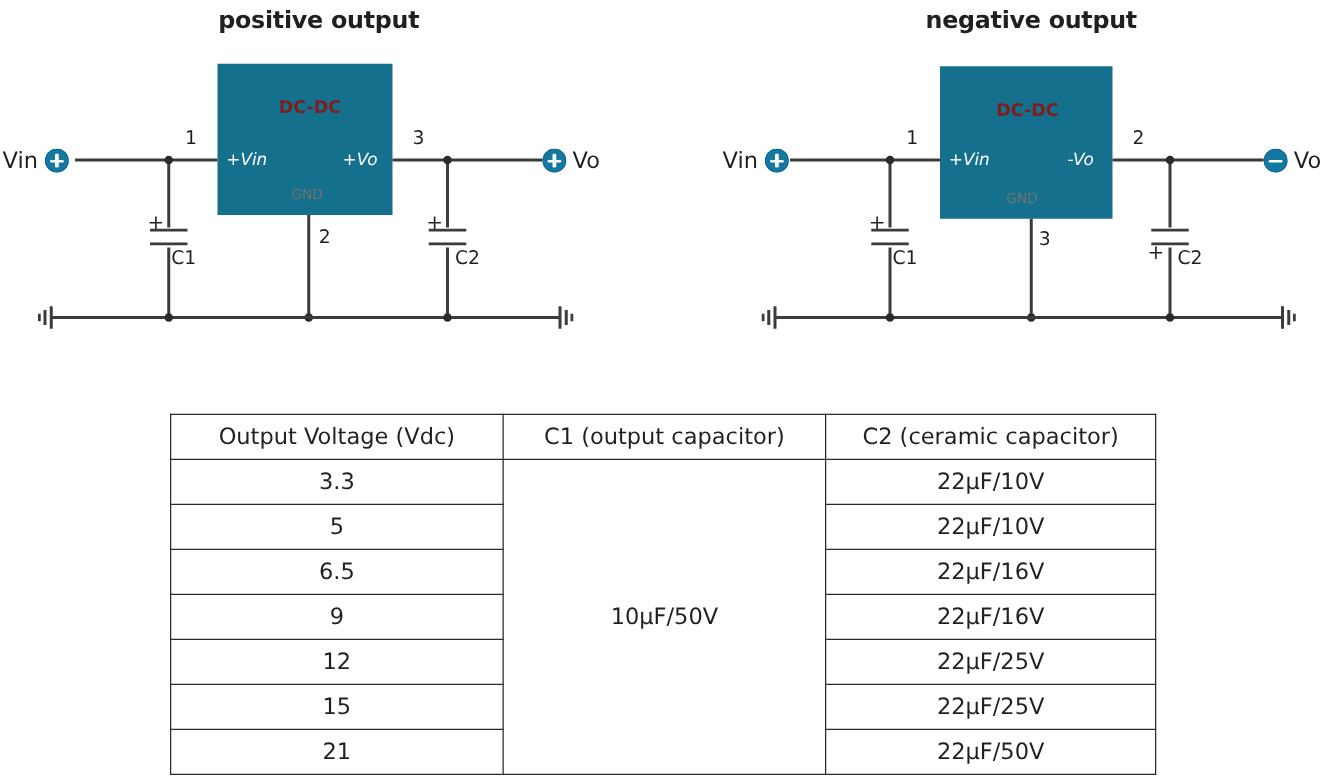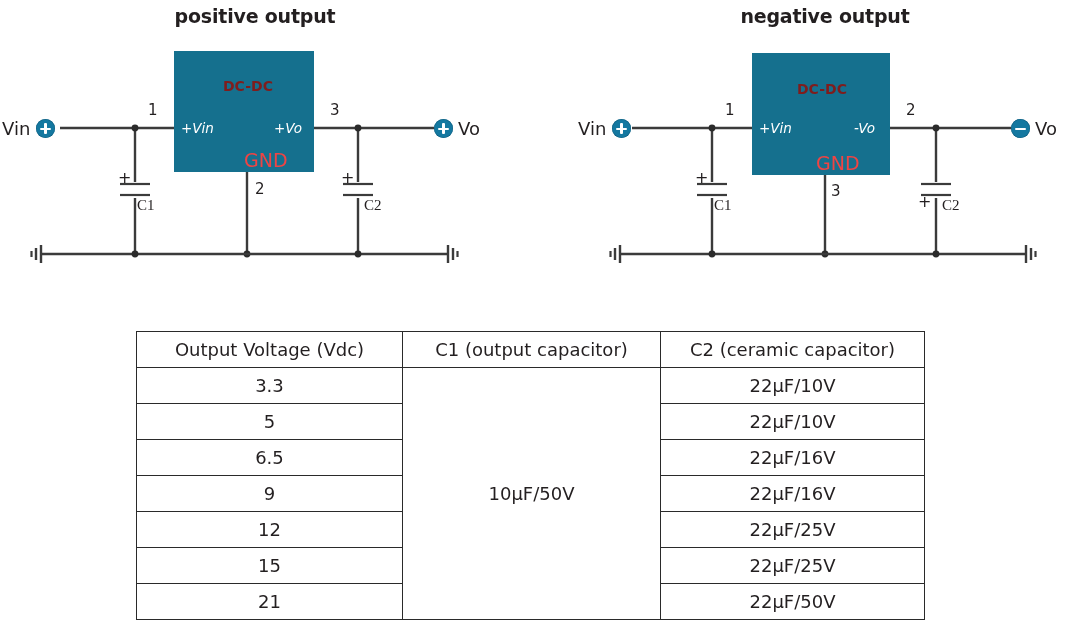--- a/index.html
+++ b/index.html
@@ -57,43 +57,41 @@
   }
   .pin-label {
     position: absolute;
     color: #ffffff;
     font-size: 13.5px;
     white-space: nowrap;
     font-style: italic;
   }
   .gnd-label {
     position: absolute;
-    color: #ef4444;
-    font-size: 19px;
-    white-space: nowrap;
-    margin-left: 11px;
+    color: #737373;
+    font-size: 11px;
+    white-space: nowrap;
   }
   .pin-num {
     position: absolute;
     color: #231f20;
     font-size: 15px;
     white-space: nowrap;
   }
   .node-label {
     position: absolute;
     color: #231f20;
     font-size: 18px;
     white-space: nowrap;
   }
   .cap-label {
     position: absolute;
     color: #231f20;
     font-size: 15px;
     white-space: nowrap;
-    font-family: Liberation Serif, serif;
   }
   .cap-sign {
     position: absolute;
     color: #231f20;
     font-size: 16px;
     white-space: nowrap;
   }
 
   
   .term {

